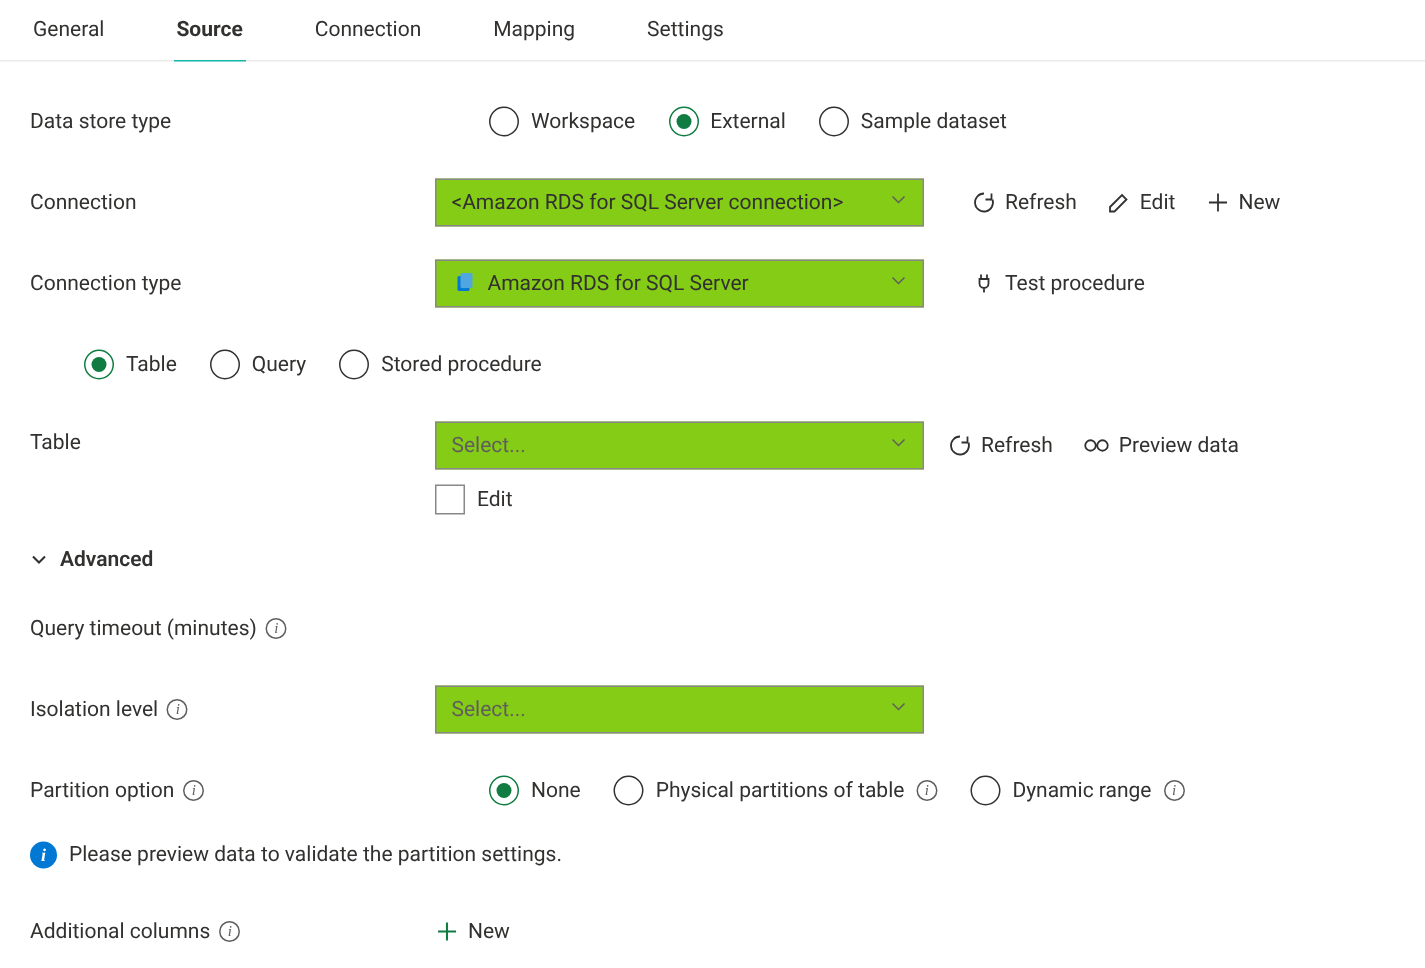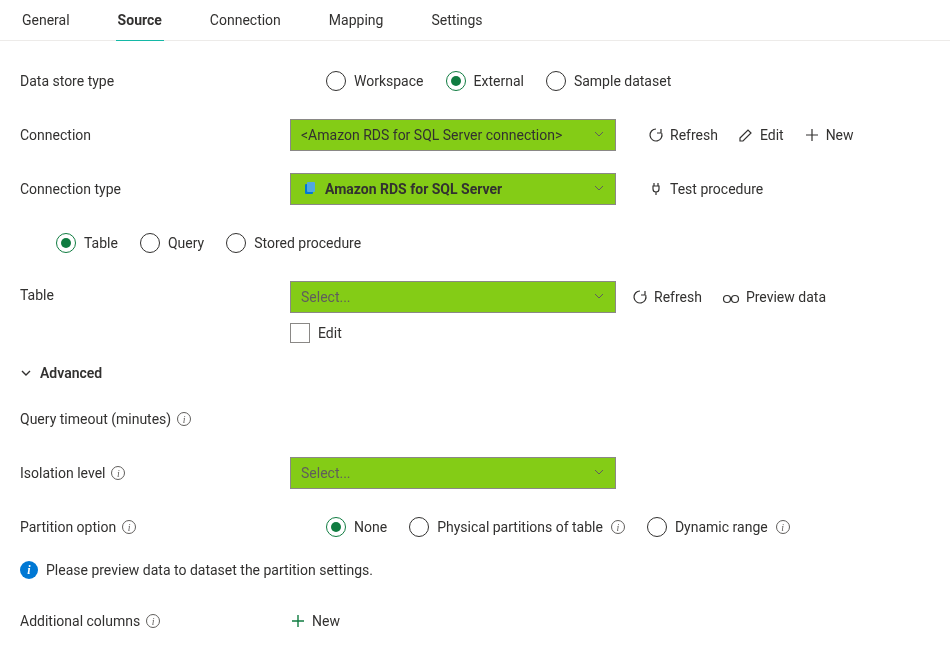--- a/index.html
+++ b/index.html
@@ -105,21 +105,21 @@
 }
 .input input {
   border: none;
   outline: none;
   width: 100%;
   font-size: 14px;
   font-family: inherit;
 }
 .link-btn {
   display: inline-flex;
-  align-items: flex-end;
+  align-items: center;
   gap: 6px;
   cursor: pointer;
   color: #323130;
   font-size: 14px;
 }
 .link-btn svg { flex-shrink: 0; }
 .checkbox-row {
   display: flex;
   align-items: center;
   gap: 8px;
@@ -258,21 +258,21 @@
           <span>New</span>
         </span>
       </div>
     </div>
   </div>
 
   <div class="row">
     <div class="label-col">Connection type</div>
     <div class="field-col">
       <div class="select">
-        <span style="display:flex;align-items:flex-start;font-weight:bold;">
+        <span style="display:flex;align-items:flex-start;">
           <span class="conn-type-icon">
             <svg width="14" height="14" viewBox="0 0 14 14">
                 <rect x="3" y="2" width="8" height="10" rx="1" fill="#0078d4"></rect>
                 <rect x="5" y="0" width="8" height="10" rx="1" fill="#50a7e0"></rect>
               </svg>
           </span>
           <span>Amazon RDS for SQL Server</span>
         </span>
         <span class="chevron">
           <svg width="12" height="12" viewBox="0 0 12 12">
@@ -410,21 +410,21 @@
             </span>
           <span>Dynamic range</span>
           <span class="help-icon">i</span>
         </div>
       </div>
     </div>
   </div>
 
   <div class="info-row">
     <span class="info-icon-circle">i</span>
-    <span>Please preview data to dataset the partition settings.</span>
+    <span>Please preview data to validate the partition settings.</span>
   </div>
 
   <div class="row">
     <div class="label-col">
       <span>Additional columns</span>
       <span class="help-icon">i</span>
     </div>
     <div class="field-col">
       <span class="link-btn">
         <svg width="16" height="16" viewBox="0 0 16 16">

